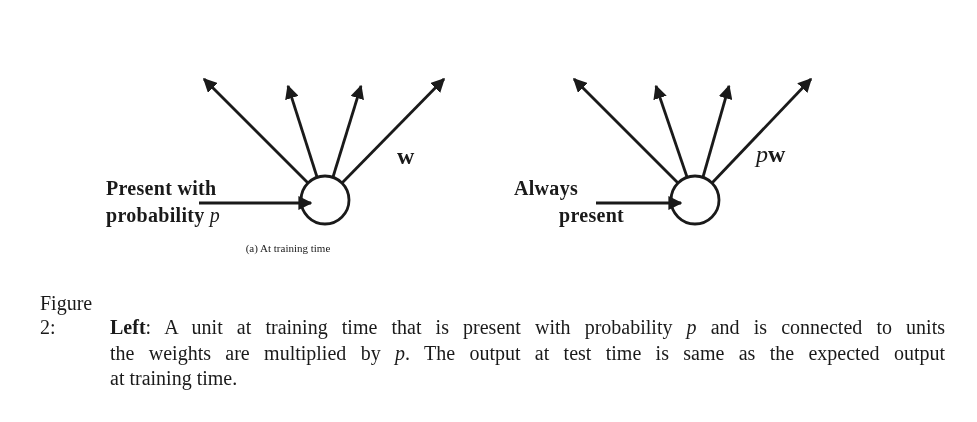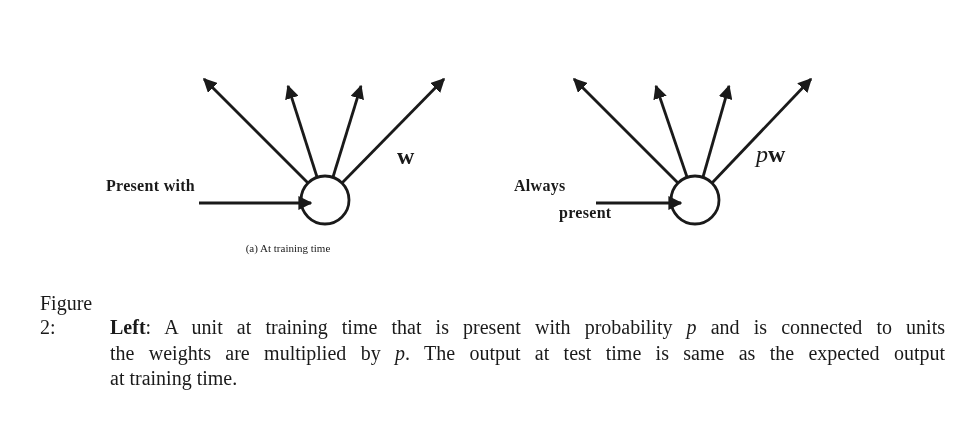--- a/index.html
+++ b/index.html
@@ -10,21 +10,21 @@
     background: #ffffff;
     font-family: "Liberation Serif", "DejaVu Serif", serif;
     color: #1a1a1a;
     overflow: hidden;
   }
   .abs { position: absolute; }
   .b { font-weight: bold; }
   .i { font-style: italic; }
   svg.diagram-layer { position: absolute; left: 0; top: 0; }
   .unit-label {
-    font-size: 16px;
+    font-size: 20px;
     font-weight: bold;
     letter-spacing: 0.3px;
     white-space: nowrap;
     line-height: 1;
   }
   .unit-label .math { font-weight: normal; font-style: italic; }
   .weight-label {
     font-size: 24px;
     white-space: nowrap;
     line-height: 1;
@@ -71,20 +71,21 @@
       <line x1="678" y1="183" x2="574" y2="79" marker-end="url(#ah)"></line>
       <line x1="687" y1="177" x2="656" y2="86" marker-end="url(#ah)"></line>
       <line x1="703" y1="177" x2="729" y2="86" marker-end="url(#ah)"></line>
       <line x1="712" y1="183" x2="811" y2="79" marker-end="url(#ah)"></line>
       <circle cx="695" cy="200" r="24" fill="#ffffff"></circle>
       <line x1="596" y1="203" x2="681" y2="203" marker-end="url(#ah)"></line>
     </g>
   </svg>
 
   <div class="abs unit-label" style="left:106px; top:178px;">Present with</div>
+  <div class="abs unit-label" style="left:106px; top:205px;"><span>probability</span><span> </span><span class="math">p</span></div>
   <div class="abs weight-label" style="left:397px; top:144px;"><span class="wbold">w</span></div>
   <div class="abs subcaption" style="left:200px; top:243px; width:176px;">(a) At training time</div>
 
   <div class="abs unit-label" style="left:514px; top:178px;">Always</div>
   <div class="abs unit-label" style="left:514px; top:205px;margin-left:45px;">present</div>
   <div class="abs weight-label" style="left:756px; top:142px;font-family:Liberation Serif, serif;"><span class="pital">p</span><span class="wbold">w</span></div>
 
   <div class="abs cap-line" style="left:40px; top:292px; width:905px;"><span class="cap-prefix">Figure 2:</span><span class="b">Left</span><span>: A unit at training time that is present with probability </span><span class="i">p</span><span> and is connected to units</span></div>
 
 

